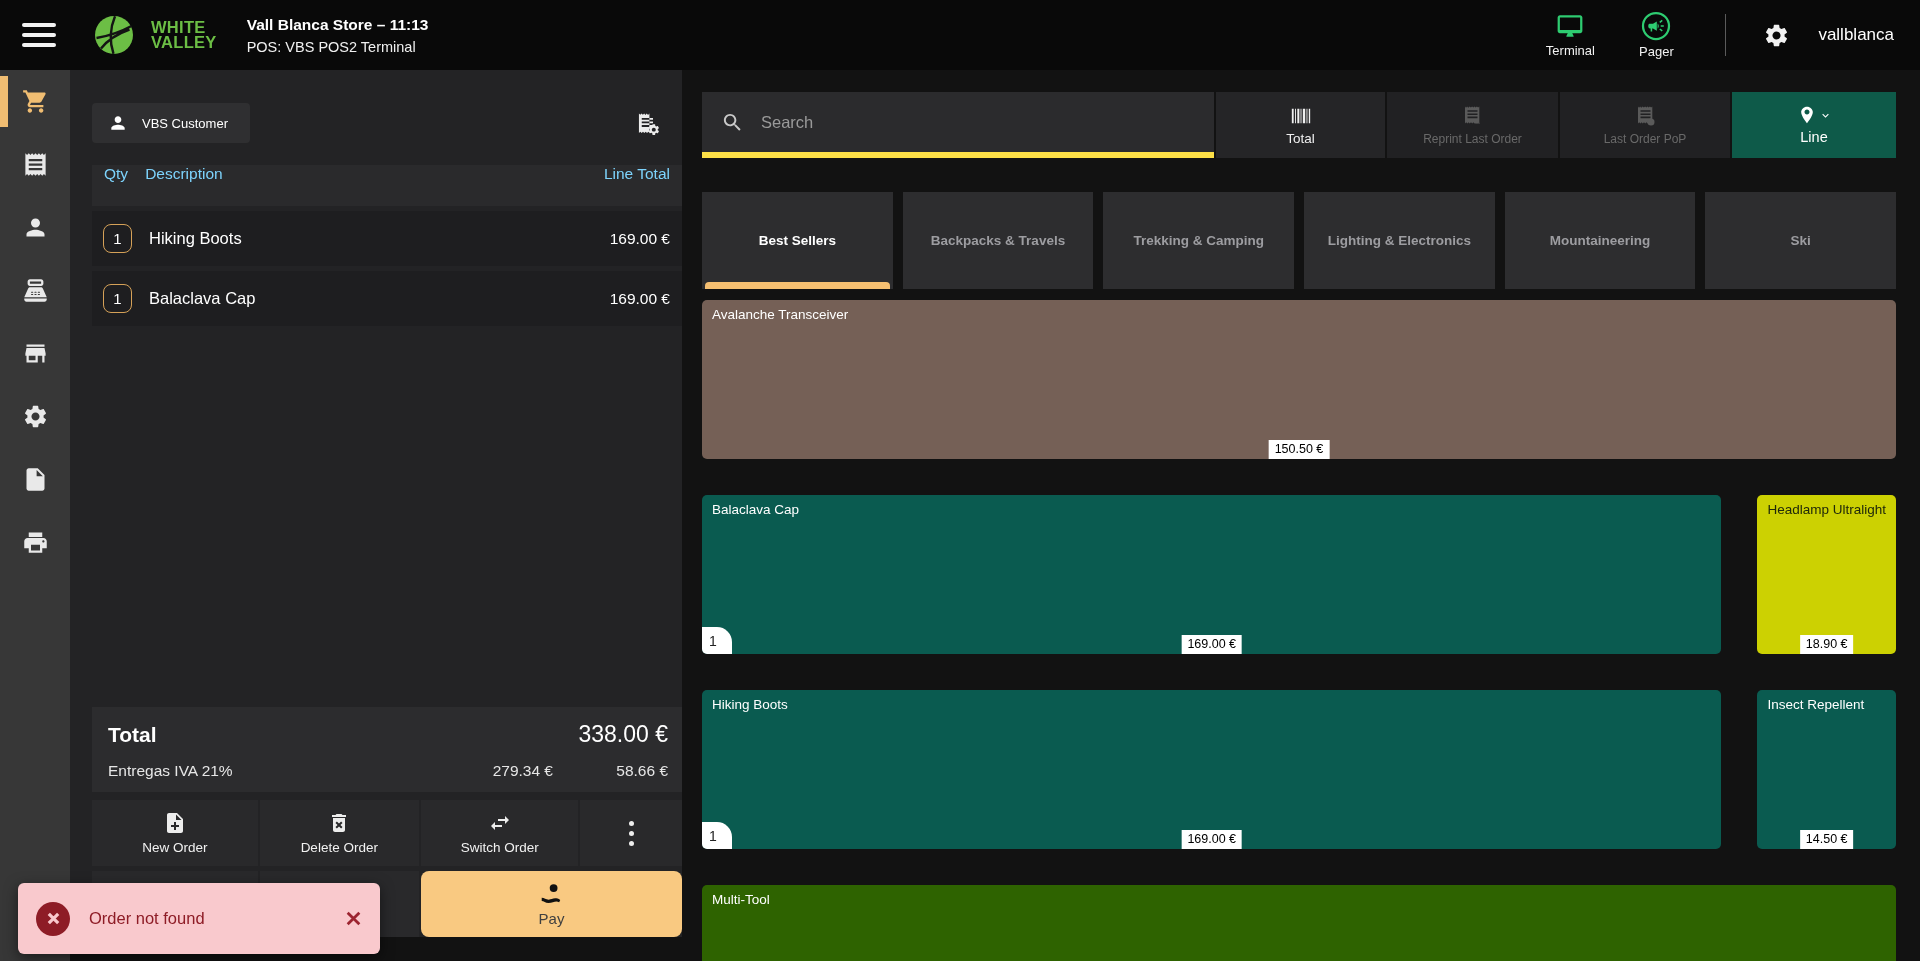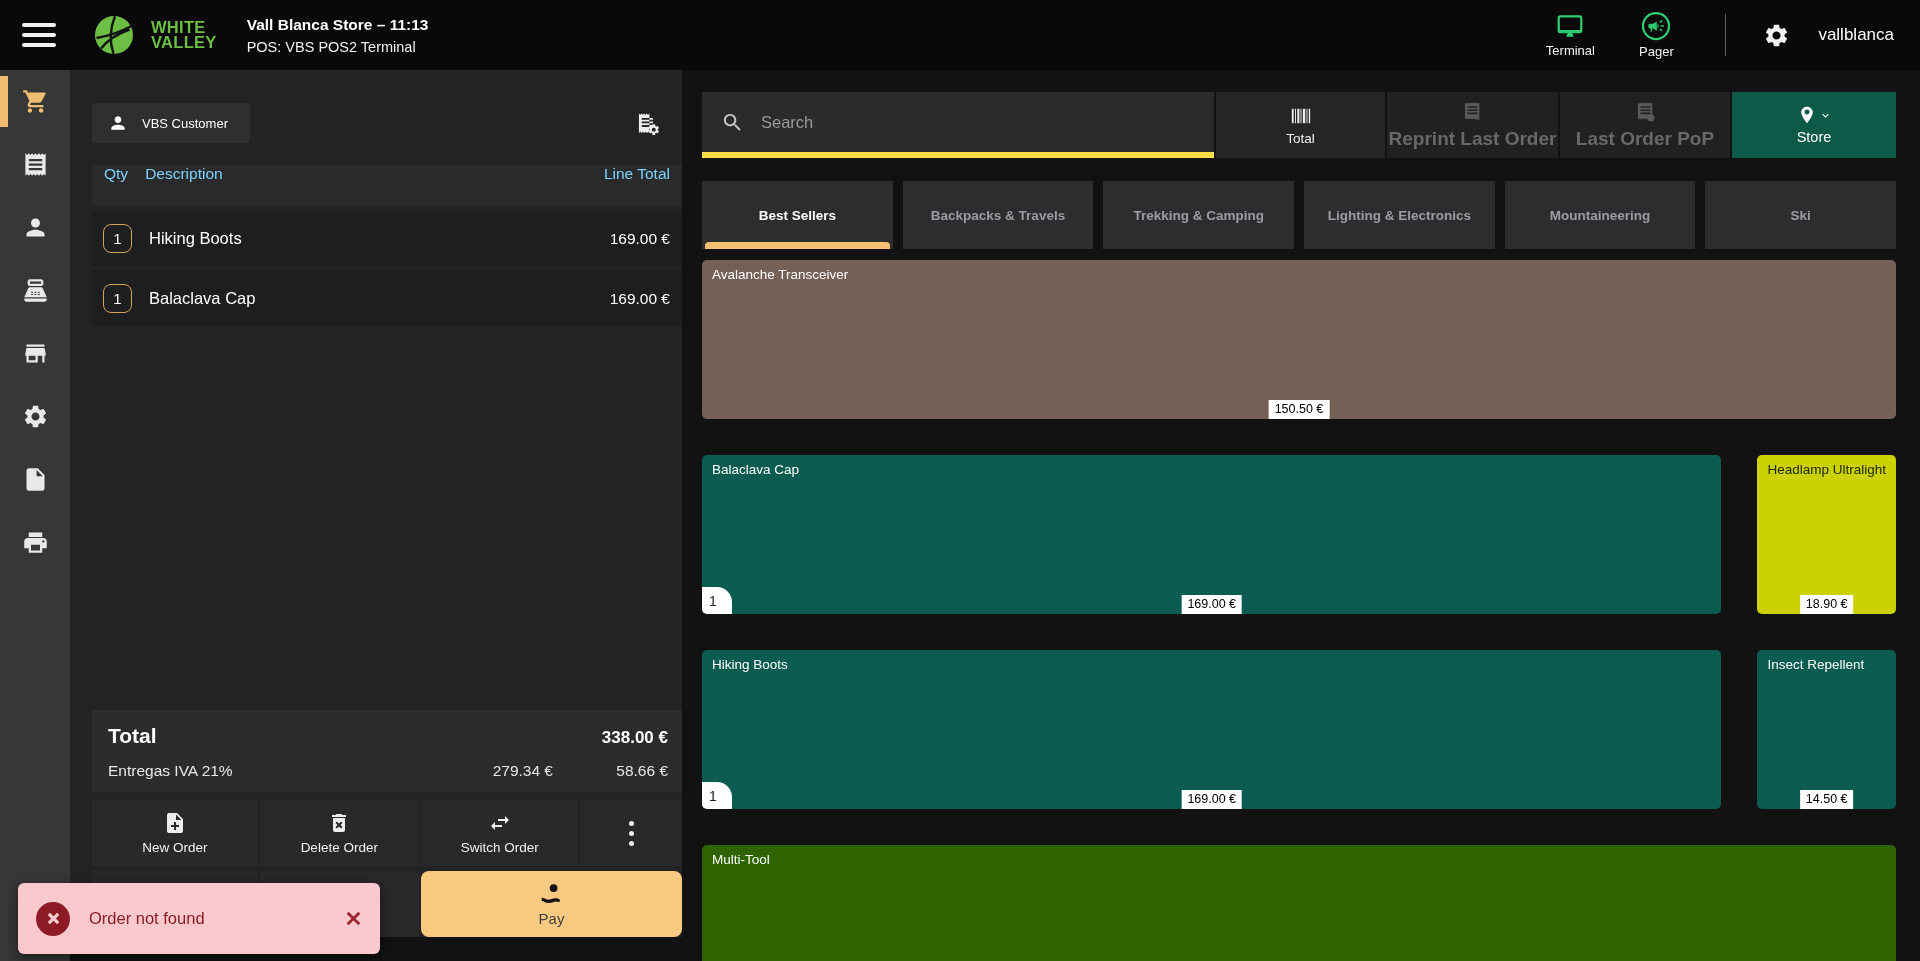--- a/index.html
+++ b/index.html
@@ -52,21 +52,21 @@
   .qty-badge { width:29px; height:29px; margin-left:11px; border:1.5px solid #d5a158; border-radius:8px;
                display:flex; align-items:center; justify-content:center; font-size:15px; color:#fff; }
   .oline .desc { margin-left:17px; font-size:16.5px; }
   .oline .ltotal { margin-left:auto; margin-right:12px; font-size:15.5px; }
 
   .panel-spacer { flex:1 1 auto; }
 
   .totals { background:#2c2c2e; padding:14px 14px 12px 16px; flex:0 0 auto; }
   .tot-row { display:flex; align-items:baseline; }
   .tot-row .tl { font-size:21px; font-weight:bold; }
-  .tot-row .tv { margin-left:auto; font-size:17px; font-weight:bold; }
+  .tot-row .tv { margin-left:auto; font-size:23px; font-weight:normal; }
   .tax-row { display:flex; align-items:baseline; margin-top:14px; font-size:15.5px; color:#e6e6e6; }
   .tax-row .base { margin-left:auto; }
   .tax-row .amt { width:115px; text-align:right; }
 
   .btn-grid { margin-top:8px; display:grid; grid-template-columns:1.63fr 1.57fr 1.55fr 1fr; gap:2px; flex:0 0 auto; }
   .btn-grid + .btn-grid { margin-top:5px; }
   .pbtn { height:66px; background:#29292b; display:flex; flex-direction:column; align-items:center;
           justify-content:center; gap:5px; cursor:pointer; }
   .pbtn svg { width:24px; height:24px; fill:#ededed; }
   .pbtn .bl { font-size:13.5px; color:#f1f1f1; }
@@ -96,28 +96,28 @@
   .searchbox input { flex:1; background:transparent; border:none; outline:none; color:#eee;
                      font-size:16.5px; margin-left:17px; font-family:"Liberation Sans",sans-serif; }
   .searchbox input::placeholder { color:#9a9a9a; }
   .cbtn { display:flex; flex-direction:column; align-items:center; justify-content:center; gap:4px; cursor:pointer; }
   .cbtn .cl { font-size:13.5px; }
   .scan-btn { width:169px; background:#252527; color:#efefef; }
   .scan-btn svg { width:26px; height:22px; fill:#efefef; }
   .dis-btn { background:#212123; color:#696969; cursor:default; }
   .dis-btn svg { width:27px; height:24px; fill:#5a5a5a; }
   .reprint-btn { width:171px; } .pop-btn { width:170px; }
-  .dis-btn .cl { font-size:19px; font-weight:700;text-align:center; }
+  .dis-btn .cl { font-size:12px; font-weight:400;text-align:center; }
   .store-btn { width:164px; background:#0e5a49; color:#fff; }
   .store-btn .icons { display:flex; align-items:center; gap:2px; }
   .store-btn svg.pin { width:20px; height:20px; fill:#fff; }
   .store-btn svg.chev { width:13px; height:13px; fill:#fff; }
   .store-btn .cl { font-size:14.5px; }
 
-  .tabs { margin-top:23px; display:grid; grid-template-columns:repeat(6,1fr); gap:10px; height:68px; }
+  .tabs { margin-top:34px; display:grid; grid-template-columns:repeat(6,1fr); gap:10px; height:97px; }
   .tab { position:relative; background:#2d2d2f; display:flex; align-items:center; justify-content:center;
          font-size:13.5px; font-weight:600; color:#9d9da1; cursor:pointer; text-align:center; padding:0 10px; }
   .tab.active { color:#fff; font-weight:bold; }
   .tab.active::after { content:""; position:absolute; left:3px; right:3px; bottom:0; height:7px;
                        background:#f5bf71; border-radius:4px 4px 0 0; }
 
   .pgrid { margin-top:11px; display:grid; grid-template-columns:1fr; column-gap:3px; row-gap:4px;
            grid-auto-rows:159px;gap:36px; }
   .tile { position:relative; border-radius:5px; padding:7px 10px; cursor:pointer; overflow:hidden; }
   .tile.wide { grid-column:1 / span 2; }
@@ -366,21 +366,21 @@
     </div>
     <div class="cbtn store-btn">
       <span class="icons">
         <svg class="pin" viewBox="0 0 24 24">
             <path d="M12 2C8.13 2 5 5.13 5 8.5c0 5.25 7 13.5 7 13.5s7-8.25 7-13.5C19 5.13 15.87 2 12 2zm0 9.5c-1.66 0-3-1.34-3-3s1.34-3 3-3 3 1.34 3 3-1.34 3-3 3z"></path>
           </svg>
         <svg class="chev" viewBox="0 0 24 24">
             <path d="M7.41 8.59 12 13.17l4.59-4.58L18 10l-6 6-6-6 1.41-1.41z"></path>
           </svg>
       </span>
-      <span class="cl">Store</span>
+      <span class="cl">Line</span>
     </div>
   </div>
 
   <div class="tabs">
     <div class="tab active">Best Sellers</div>
     <div class="tab">Backpacks &amp; Travels</div>
     <div class="tab">Trekking &amp; Camping</div>
     <div class="tab">Lighting &amp; Electronics</div>
     <div class="tab">Mountaineering</div>
     <div class="tab">Ski</div>

